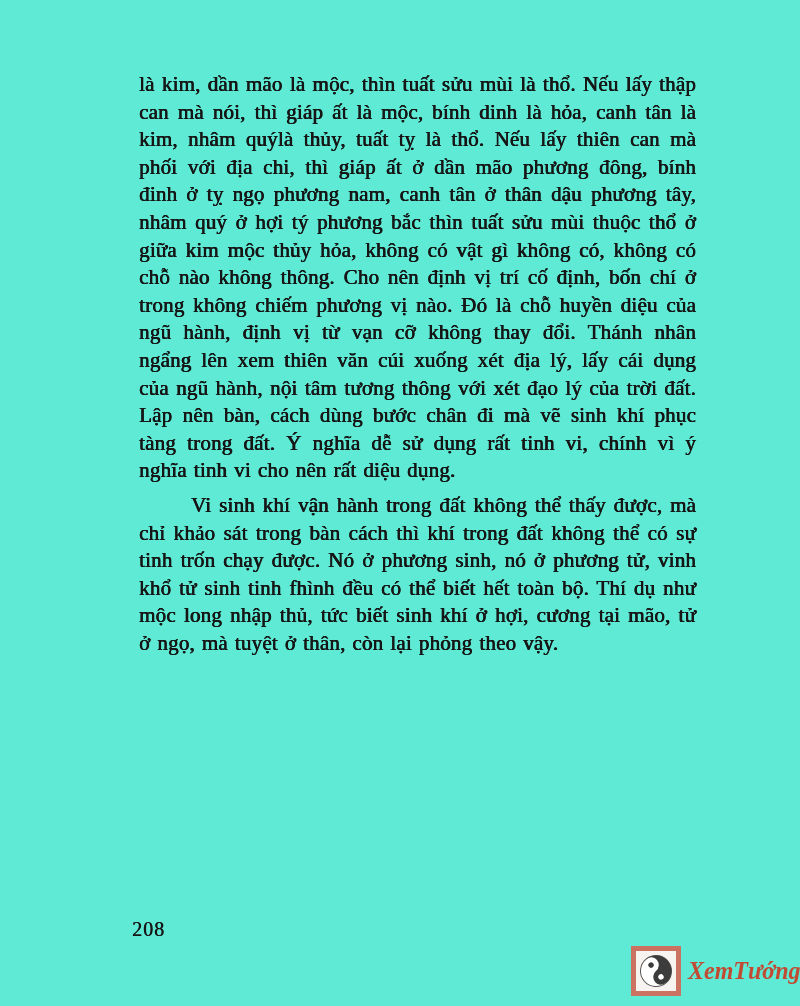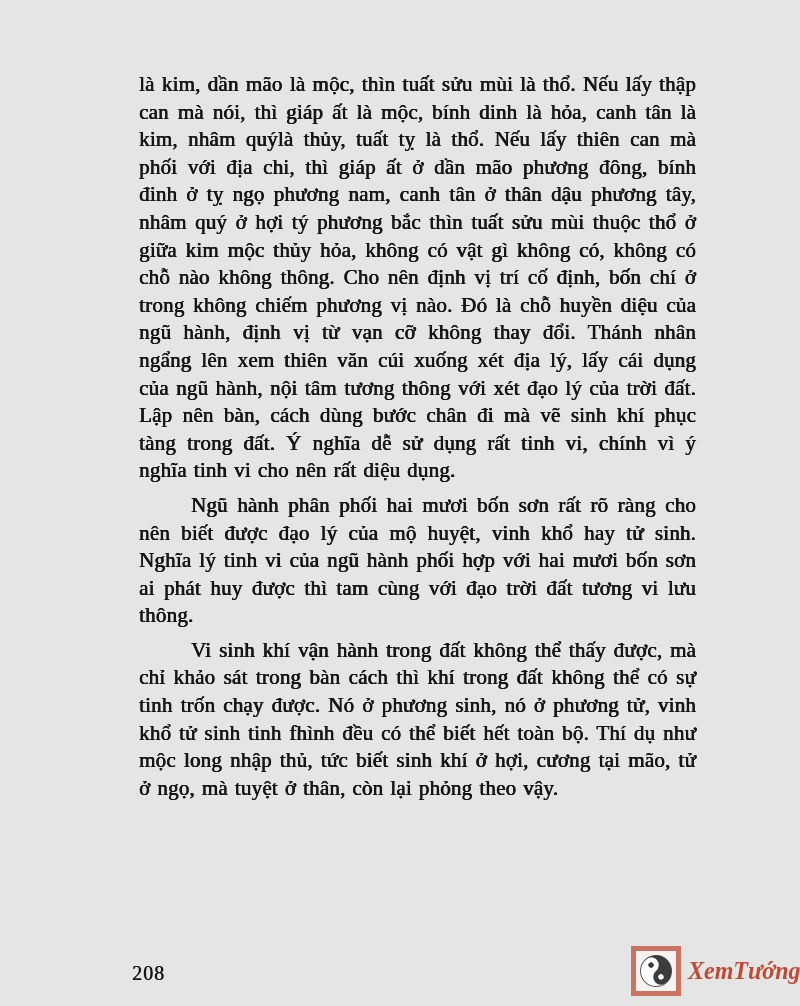--- a/index.html
+++ b/index.html
@@ -4,21 +4,21 @@
 <style>
   html, body {
     margin: 0;
     padding: 0;
     background: #ffffff;
   }
   .page {
     position: relative;
     width: 800px;
     height: 1006px;
-    background: #e5e5e5;
+    background: #5eead4;
     overflow: hidden;
     font-family: "Liberation Serif", "DejaVu Serif", serif;
     color: #161616;
   }
   .body-text {
     position: absolute;
     left: 139px;
     top: 71px;
     width: 557px;
   }
@@ -36,21 +36,20 @@
   .body-text p.indent {
     text-indent: 52px;
   }
   .page-number {
     position: absolute;
     left: 132px;
     top: 918px;
     font-size: 20px;
     letter-spacing: 1px;
     text-shadow: 0.4px 0 0 currentColor;
-    margin-top: 44px;
   }
   .watermark {
     position: absolute;
     left: 631px;
     top: 946px;
     display: flex;
     align-items: center;
     gap: 7px;
   }
   .wm-icon {
@@ -67,21 +66,20 @@
     transform: scaleY(1.05);
   }
 </style>
 </head>
 <body>
 
 <div class="page">
 
   <div class="body-text">
     <p>là kim, dần mão là mộc, thìn tuất sửu mùi là thổ. Nếu lấy thập can mà nói, thì giáp ất là mộc, bính dinh là hỏa, canh tân là kim, nhâm quýlà thủy, tuất tỵ là thổ. Nếu lấy thiên can mà phối với địa chi, thì giáp ất ở dần mão phương đông, bính đinh ở tỵ ngọ phương nam, canh tân ở thân dậu phương tây, nhâm quý ở hợi tý phương bắc thìn tuất sửu mùi thuộc thổ ở giữa kim mộc thủy hỏa, không có vật gì không có, không có chỗ nào không thông. Cho nên định vị trí cố định, bốn chí ở trong không chiếm phương vị nào. Đó là chỗ huyền diệu của ngũ hành, định vị từ vạn cỡ không thay đổi. Thánh nhân ngẩng lên xem thiên văn cúi xuống xét địa lý, lấy cái dụng của ngũ hành, nội tâm tương thông với xét đạo lý của trời đất. Lập nên bàn, cách dùng bước chân đi mà vẽ sinh khí phục tàng trong đất. Ý nghĩa dễ sử dụng rất tinh vi, chính vì ý nghĩa tinh vi cho nên rất diệu dụng.</p>
-    <p class="indent">Ngũ hành phân phối hai mươi bốn sơn rất rõ ràng cho nên biết được đạo lý của mộ huyệt, vinh khổ hay tử sinh. Nghĩa lý tinh vi của ngũ hành phối hợp với hai mươi bốn sơn ai phát huy được thì tam cùng với đạo trời đất tương vi lưu thông.</p>
     <p class="indent">Vi sinh khí vận hành trong đất không thể thấy được, mà chỉ khảo sát trong bàn cách thì khí trong đất không thể có sự tinh trốn chạy được. Nó ở phương sinh, nó ở phương tử, vinh khổ tử sinh tinh fhình đều có thể biết hết toàn bộ. Thí dụ như mộc long nhập thủ, tức biết sinh khí ở hợi, cương tại mão, tử ở ngọ, mà tuyệt ở thân, còn lại phỏng theo vậy.</p>
   </div>
 
   <div class="page-number">208</div>
 
   <div class="watermark">
     <svg class="wm-icon" viewBox="0 0 50 50" xmlns="http://www.w3.org/2000/svg">
       <rect id="wm-frame" x="0" y="0" width="50" height="50" fill="#cb7261"></rect>
       <rect id="wm-inner" x="5" y="5" width="40" height="40" fill="#f7f3f0"></rect>
       <g transform="translate(25,25) rotate(-40)">

